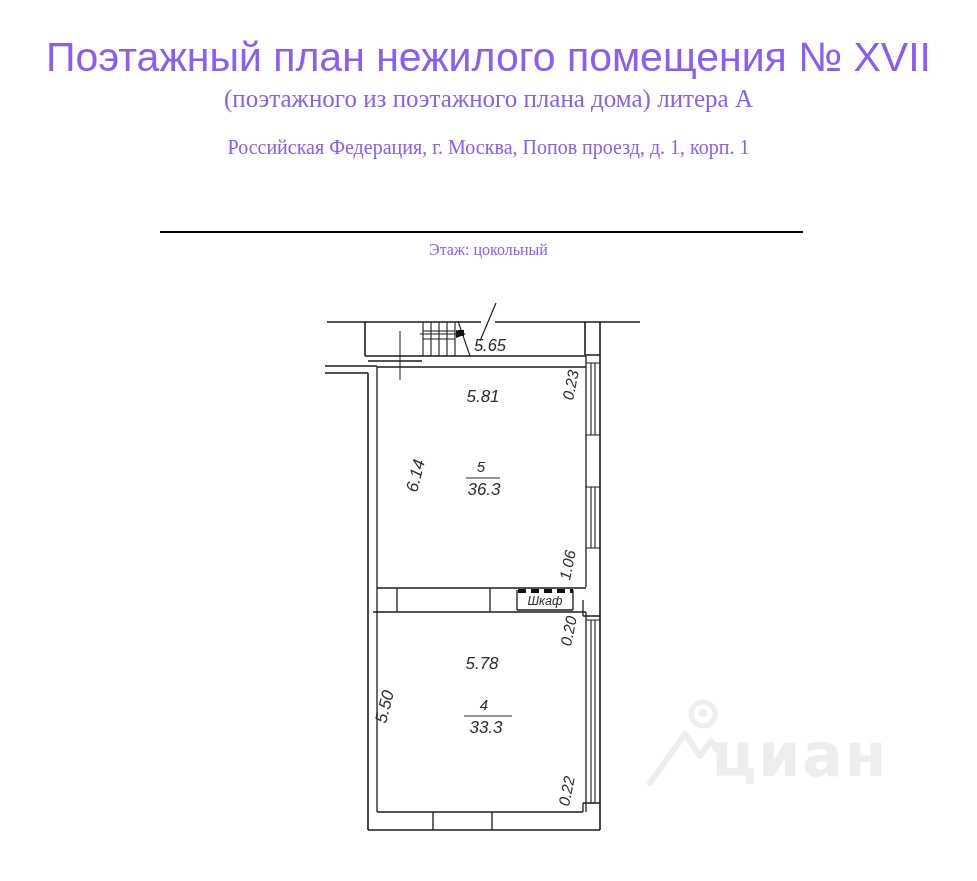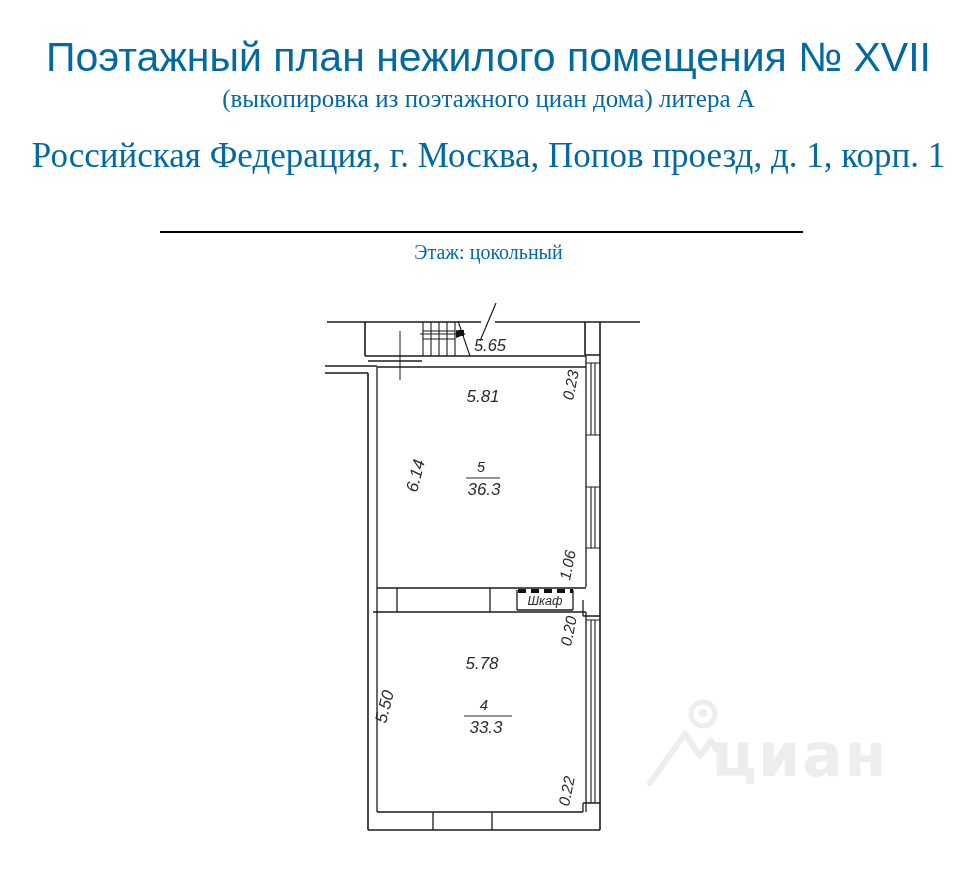--- a/index.html
+++ b/index.html
@@ -2,41 +2,41 @@
 <html><head>
 <meta charset="utf-8">
 <style>
   html,body{margin:0;padding:0;background:#ffffff;}
   .page{
     position:relative;
     width:977px;height:881px;
     background:#ffffff;
     overflow:hidden;
     font-family:"Liberation Sans",sans-serif;
-    color:#0369a1;
+    color:#8b5cf6;
   }
   .center-text{position:absolute;left:0;right:0;text-align:center;white-space:nowrap;}
   .title{top:34px;font-size:41px;font-weight:400;letter-spacing:0px;font-family:"Liberation Sans",sans-serif;}
   .serif{font-family:"Liberation Serif",serif;}
   .subtitle{top:85px;font-size:25px;}
-  .address{top:136px;font-size:35px;}
+  .address{top:136px;font-size:20px;}
   .scale{top:203px;font-size:24px;}
   .rule{position:absolute;top:231px;left:160px;width:643px;height:2px;background:#000;}
-  .floor{top:241px;font-size:20px;}
+  .floor{top:241px;font-size:16px;}
   svg{position:absolute;left:0;top:0;}
   .dim{font-family:"Liberation Sans",sans-serif;font-style:italic;fill:#2b2b2b;}
   .wm-text{font-family:"DejaVu Sans",sans-serif;font-weight:bold;fill:#ededed;letter-spacing:2px;}
 </style>
 </head>
 <body>
 
 <div class="page">
 
   <div class="center-text title">Поэтажный план нежилого помещения № XVII</div>
-  <div class="center-text serif subtitle">(выкопировка из поэтажного циан дома) литера А</div>
+  <div class="center-text serif subtitle">(поэтажного из поэтажного плана дома) литера А</div>
   <div class="center-text serif address">Российская Федерация, г. Москва, Попов проезд, д. 1, корп. 1</div>
   <div class="rule"></div>
   <div class="center-text serif floor">Этаж: цокольный</div>
 
   <svg width="977" height="881" viewBox="0 0 977 881">
 
     <g>
       <path d="M650 783 L685 734 L700 756 L711 741 L717 750" fill="none" stroke="#ededed" stroke-width="6" stroke-linecap="round" stroke-linejoin="round"></path>
       <circle cx="703" cy="714" r="12" fill="none" stroke="#ededed" stroke-width="5"></circle>
       <circle cx="703" cy="713" r="4" fill="#ededed"></circle>

